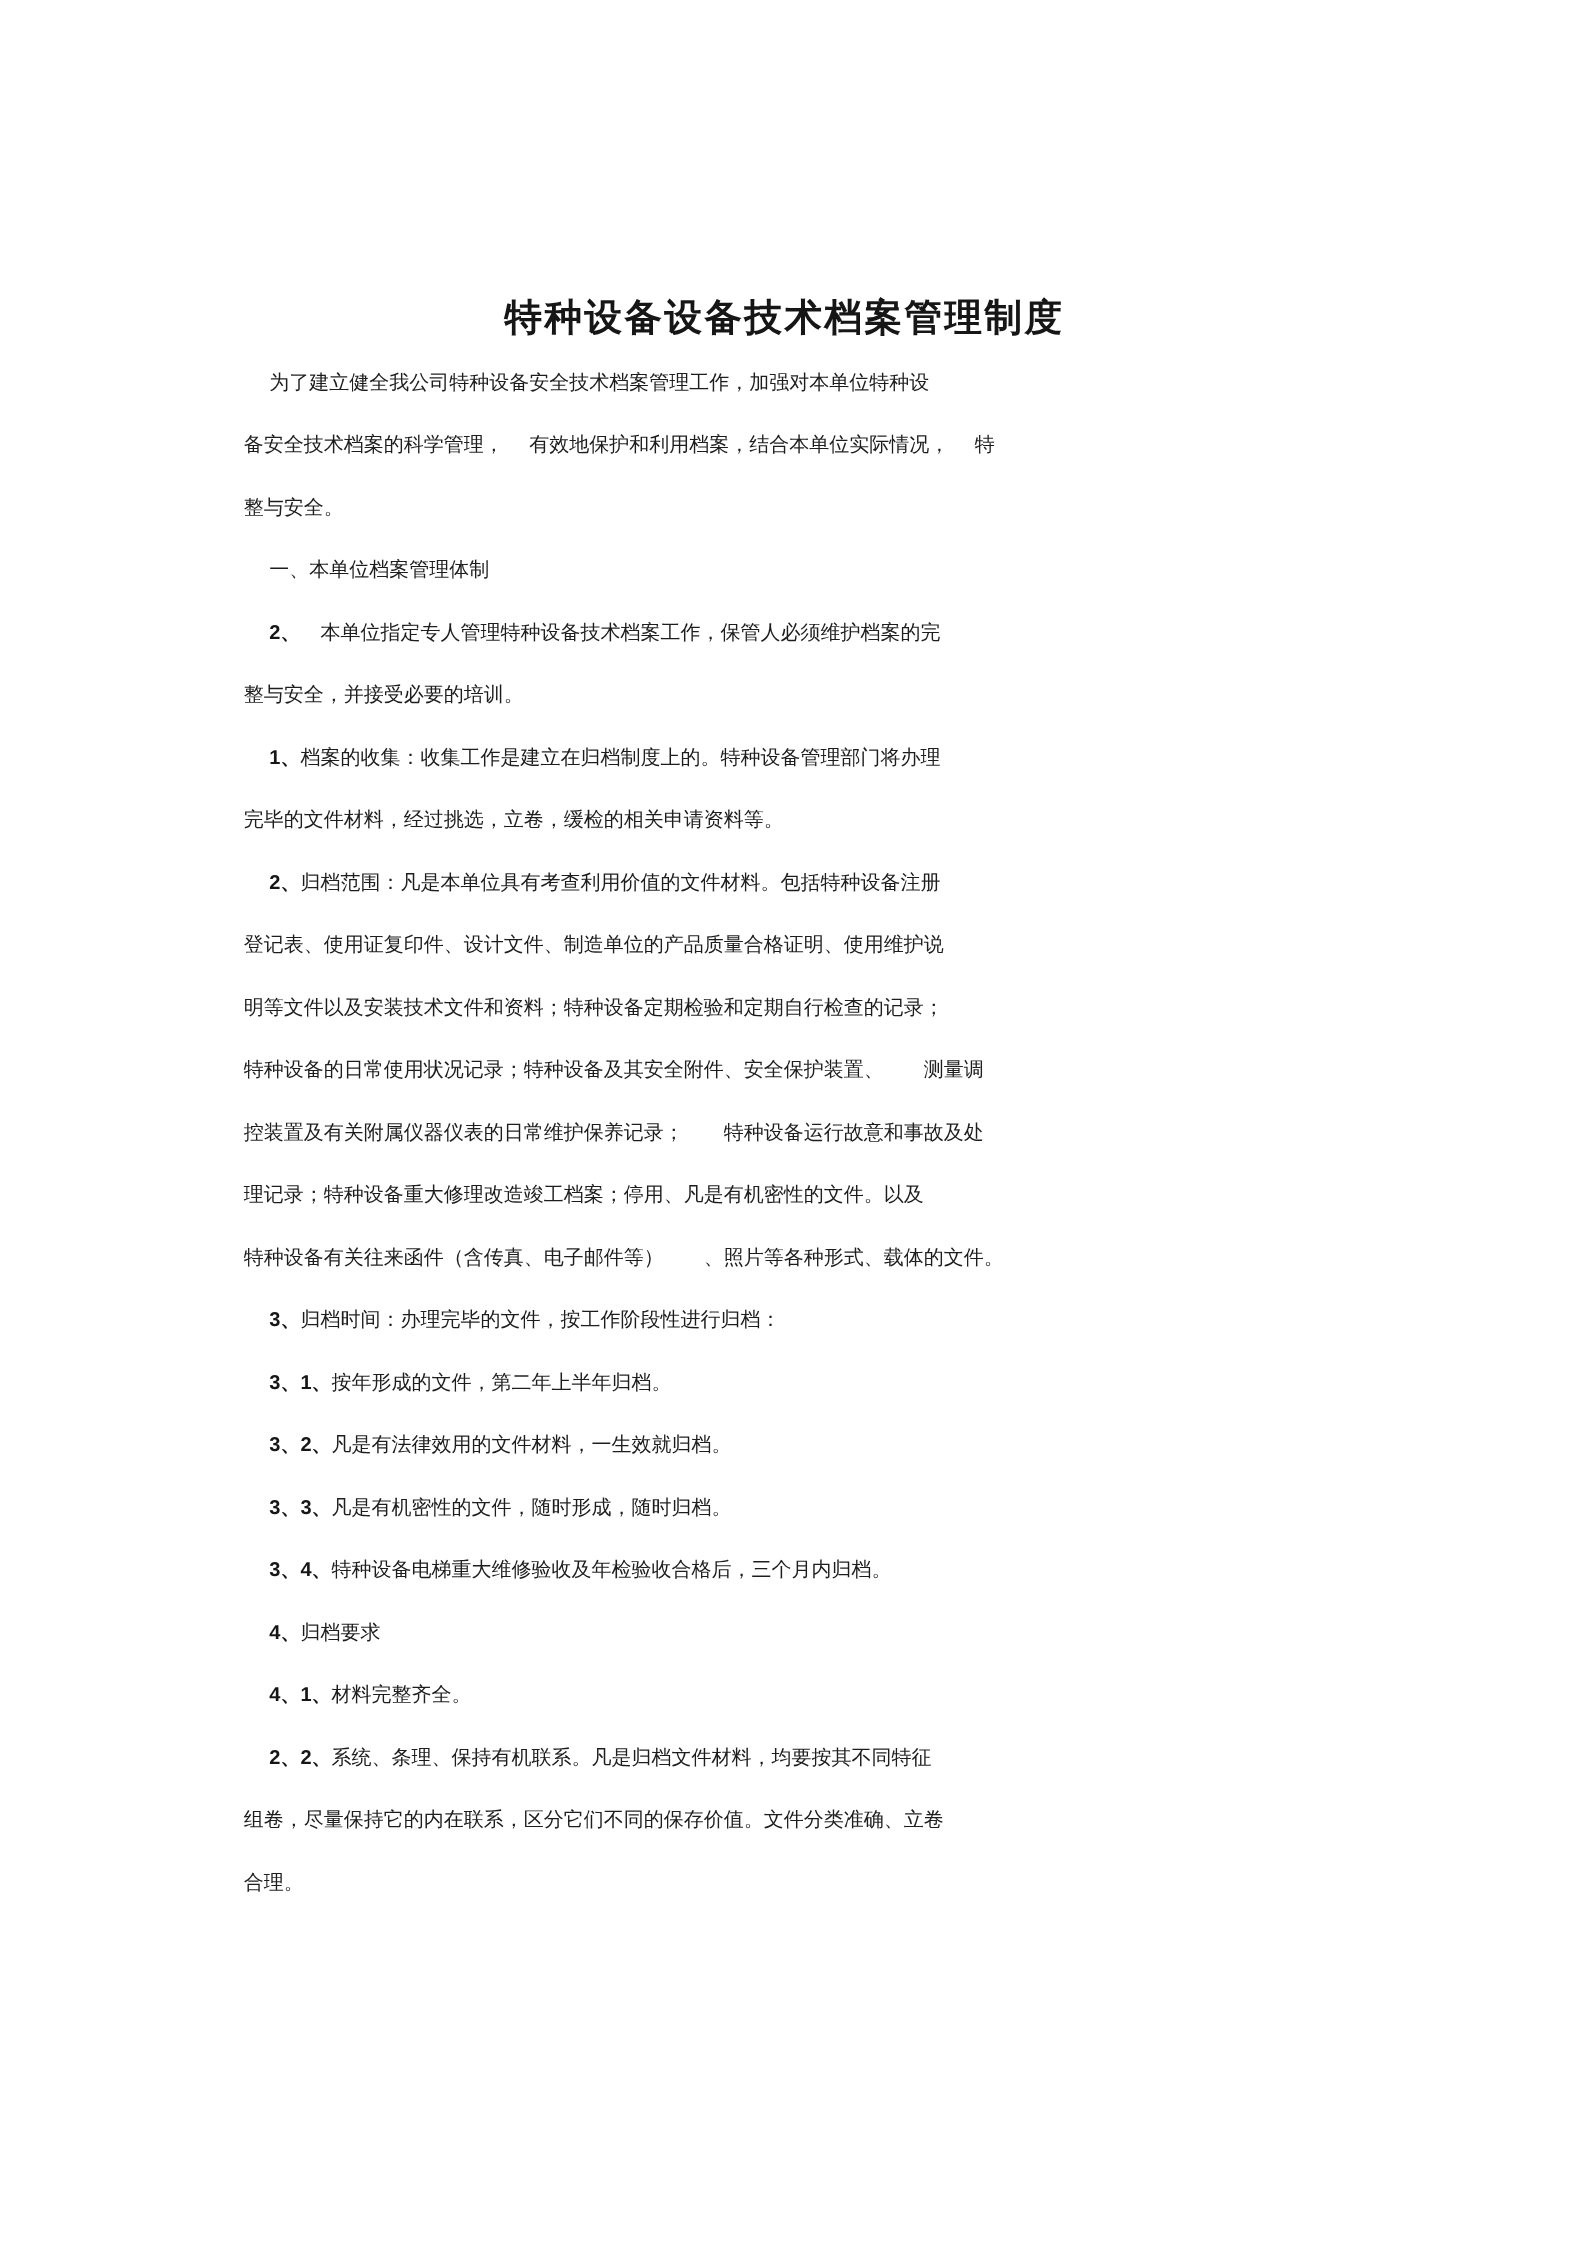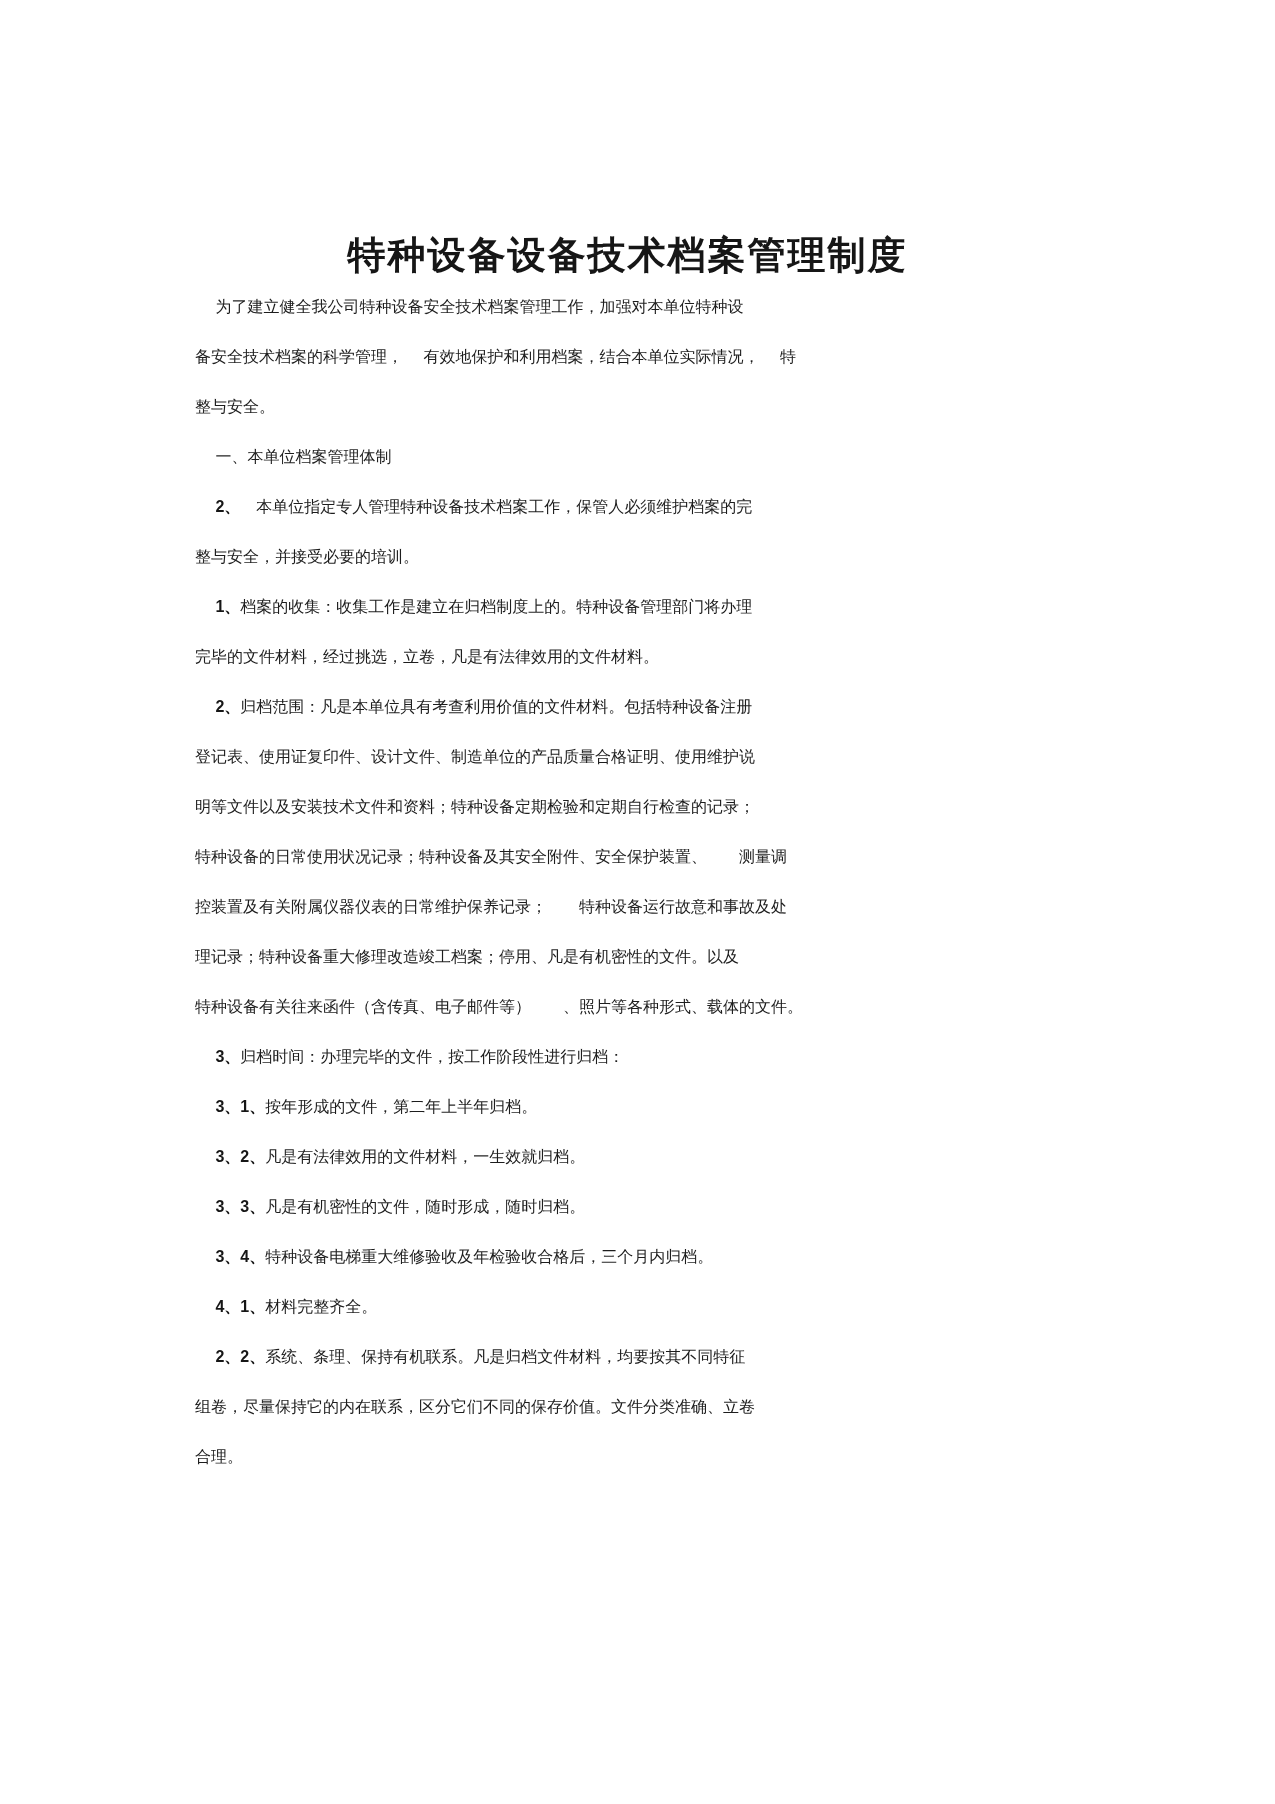--- a/index.html
+++ b/index.html
@@ -17,21 +17,21 @@
   .page {
     box-sizing: border-box;
     width: 1275px;
     height: 1804px;
     padding: 238px 185px 0 195px;
     background: #ffffff;
   }
   .doc-title {
     height: 44px;
     line-height: 34px;
-    font-size: 38px;
+    font-size: 30px;
     font-weight: 700;
     letter-spacing: 2px;
     text-align: center;
     padding-right: 30px;
     white-space: pre;
     color: #161616;
   }
   .line {
     height: 50px;
     line-height: 50px;
@@ -50,30 +50,31 @@
 
 <div class="page">
   <div class="doc-title">特种设备设备技术档案管理制度</div>
   <div class="line"><span class="marker"></span><span>　 为了建立健全我公司特种设备安全技术档案管理工作，加强对本单位特种设</span></div>
   <div class="line"><span class="marker"></span><span>备安全技术档案的科学管理，　 有效地保护和利用档案，结合本单位实际情况，　 特</span></div>
   <div class="line"><span class="marker"></span><span>整与安全。</span></div>
   <div class="line"><span class="marker"></span><span>　 一、本单位档案管理体制</span></div>
   <div class="line"><span class="marker">　 2、</span><span>　本单位指定专人管理特种设备技术档案工作，保管人必须维护档案的完</span></div>
   <div class="line"><span class="marker"></span><span>整与安全，并接受必要的培训。</span></div>
   <div class="line"><span class="marker">　 1、</span><span>档案的收集：收集工作是建立在归档制度上的。特种设备管理部门将办理</span></div>
-  <div class="line"><span class="marker"></span><span>完毕的文件材料，经过挑选，立卷，凡是有法律效用的文件材料。</span></div>
+  <div class="line"><span class="marker"></span><span>完毕的文件材料，经过挑选，立卷，缓检的相关申请资料等。</span></div>
   <div class="line"><span class="marker">　 2、</span><span>归档范围：凡是本单位具有考查利用价值的文件材料。包括特种设备注册</span></div>
   <div class="line"><span class="marker"></span><span>登记表、使用证复印件、设计文件、制造单位的产品质量合格证明、使用维护说</span></div>
   <div class="line"><span class="marker"></span><span>明等文件以及安装技术文件和资料；特种设备定期检验和定期自行检查的记录；</span></div>
   <div class="line"><span class="marker"></span><span>特种设备的日常使用状况记录；特种设备及其安全附件、安全保护装置、　　测量调</span></div>
   <div class="line"><span class="marker"></span><span>控装置及有关附属仪器仪表的日常维护保养记录；　　特种设备运行故意和事故及处</span></div>
   <div class="line"><span class="marker"></span><span>理记录；特种设备重大修理改造竣工档案；停用、凡是有机密性的文件。以及</span></div>
   <div class="line"><span class="marker"></span><span>特种设备有关往来函件（含传真、电子邮件等）　　、照片等各种形式、载体的文件。</span></div>
   <div class="line"><span class="marker">　 3、</span><span>归档时间：办理完毕的文件，按工作阶段性进行归档：</span></div>
   <div class="line"><span class="marker">　 3、1、</span><span>按年形成的文件，第二年上半年归档。</span></div>
   <div class="line"><span class="marker">　 3、2、</span><span>凡是有法律效用的文件材料，一生效就归档。</span></div>
   <div class="line"><span class="marker">　 3、3、</span><span>凡是有机密性的文件，随时形成，随时归档。</span></div>
   <div class="line"><span class="marker">　 3、4、</span><span>特种设备电梯重大维修验收及年检验收合格后，三个月内归档。</span></div>
+  <div class="line"><span class="marker">　 4、</span><span>归档要求</span></div>
   <div class="line"><span class="marker">　 4、1、</span><span>材料完整齐全。</span></div>
   <div class="line"><span class="marker">　 2、2、</span><span>系统、条理、保持有机联系。凡是归档文件材料，均要按其不同特征</span></div>
   <div class="line"><span class="marker"></span><span>组卷，尽量保持它的内在联系，区分它们不同的保存价值。文件分类准确、立卷</span></div>
   <div class="line"><span class="marker"></span><span>合理。</span></div>
 </div>
 
 </body></html>

